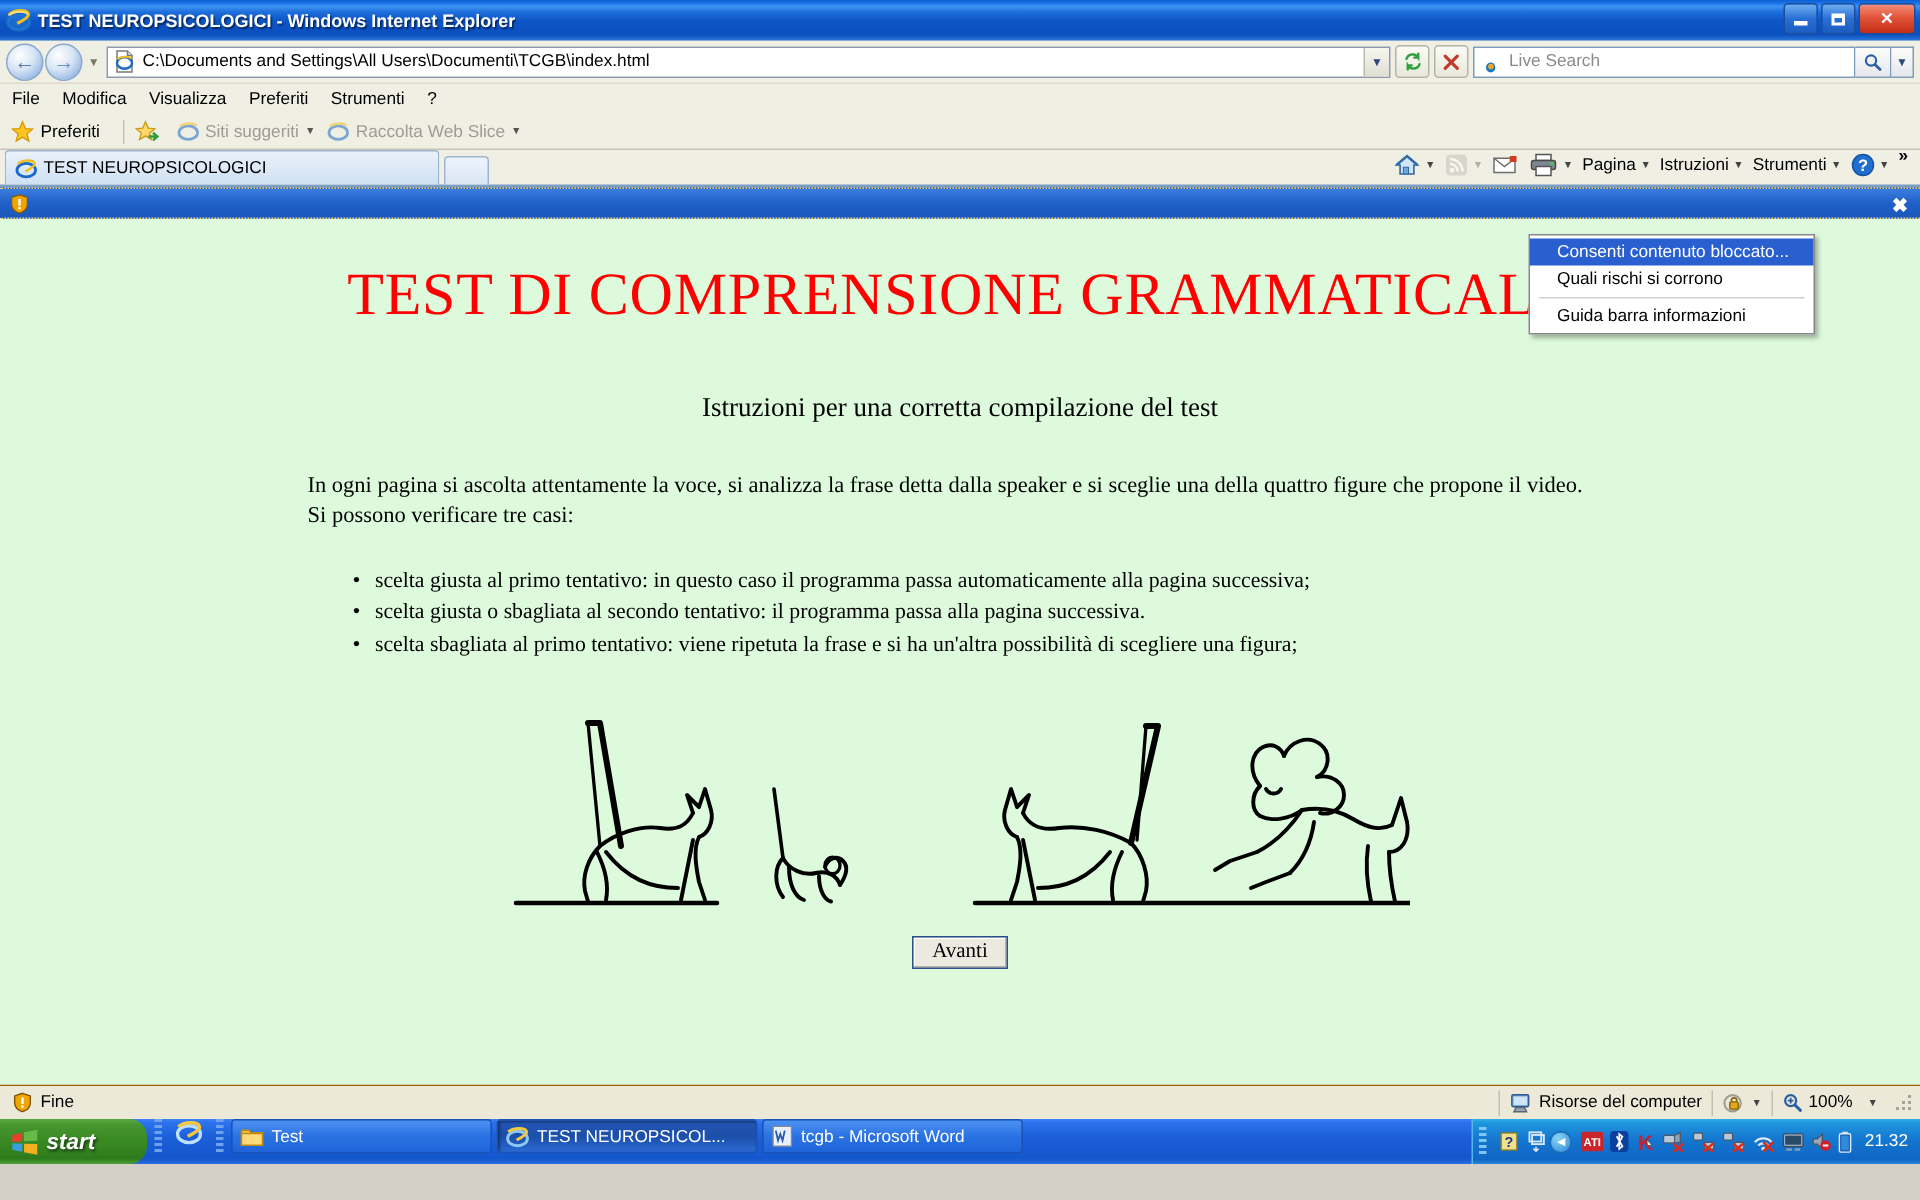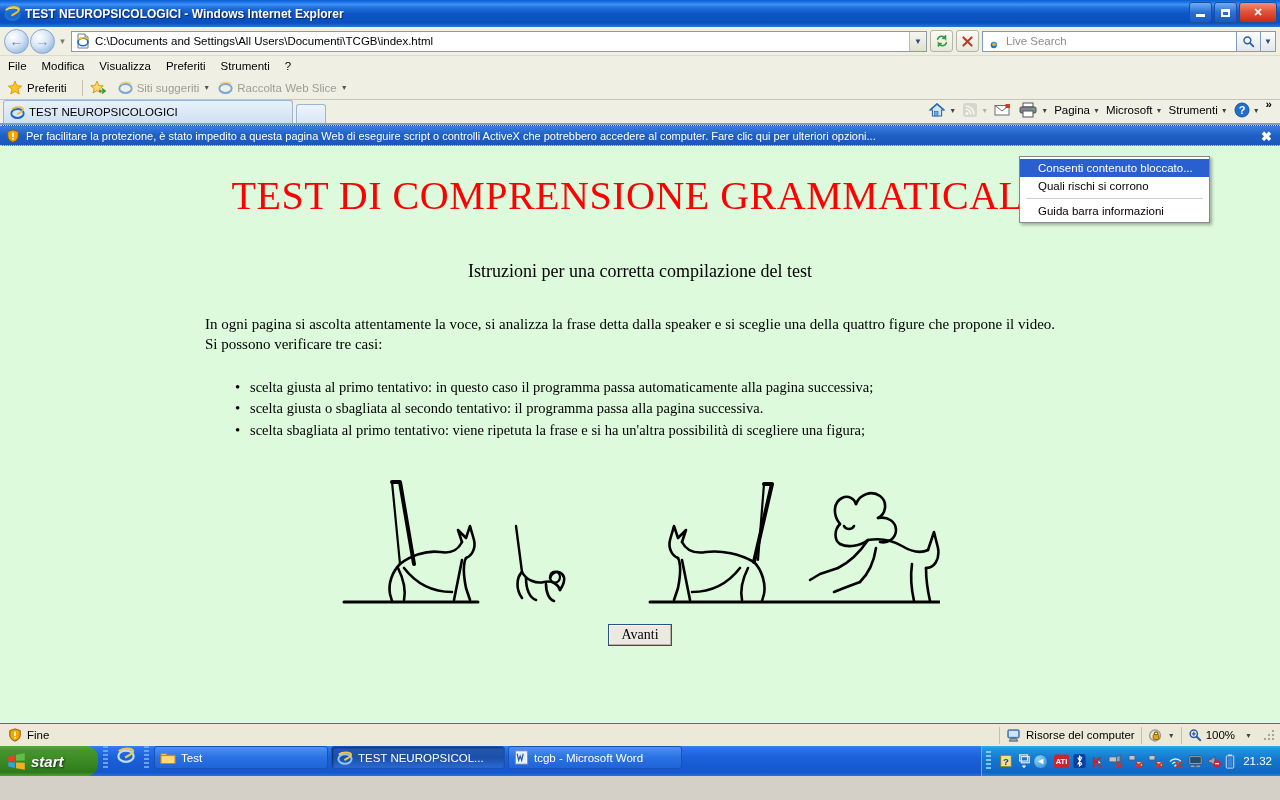--- a/index.html
+++ b/index.html
@@ -403,21 +403,21 @@
         <rect x="5" y="9" width="10" height="6" fill="#fff" stroke="#555"></rect>
         <rect x="14.5" y="6.2" width="2" height="1.6" fill="#4ad04a"></rect>
       </svg>
       <span class="caret">▼</span>
     </div>
     <div class="cb">
       <span>Pagina</span>
       <span class="caret">▼</span>
     </div>
     <div class="cb">
-      <span>Microsoft</span>
+      <span>Istruzioni</span>
       <span class="caret">▼</span>
     </div>
     <div class="cb">
       <span>Strumenti</span>
       <span class="caret">▼</span>
     </div>
     <div class="cb">
       <svg width="16" height="16" viewBox="0 0 16 16">
         <circle cx="8" cy="8" r="7" fill="#1f6fd0" stroke="#16539e"></circle>
         <text x="8" y="12" font-size="11" font-weight="bold" fill="#fff" text-anchor="middle" font-family="Liberation Sans, sans-serif">?</text>
@@ -427,21 +427,20 @@
     <div class="cb" style="padding-right:8px;font-weight:bold;align-self:flex-start">»</div>
   </div>
 </div>
 
 <div class="infobar">
   <svg class="shield" width="14" height="14" viewBox="0 0 16 16">
     <path d="M8 1 L14 3 V8 C14 11.6 11.2 14 8 15 C4.8 14 2 11.6 2 8 V3 Z" fill="#f0a500" stroke="#8a5a00" stroke-width="1"></path>
     <rect x="7.1" y="4.2" width="1.8" height="5" fill="#fff"></rect>
     <rect x="7.1" y="10.2" width="1.8" height="1.8" fill="#fff"></rect>
   </svg>
-  <span>Per facilitare la protezione, è stato impedito a questa pagina Web di eseguire script o controlli ActiveX che potrebbero accedere al computer. Fare clic qui per ulteriori opzioni...</span>
   <span class="x">✖</span>
 </div>
 
 <div class="page">
   <div class="page-title">TEST DI COMPRENSIONE GRAMMATICALE</div>
   <div class="page-sub">Istruzioni per una corretta compilazione del test</div>
 
   <div class="para">
     <div>In ogni pagina si ascolta attentamente la voce, si analizza la frase detta dalla speaker e si sceglie una della quattro figure che propone il video.</div>
     <div>Si possono verificare tre casi:</div>

